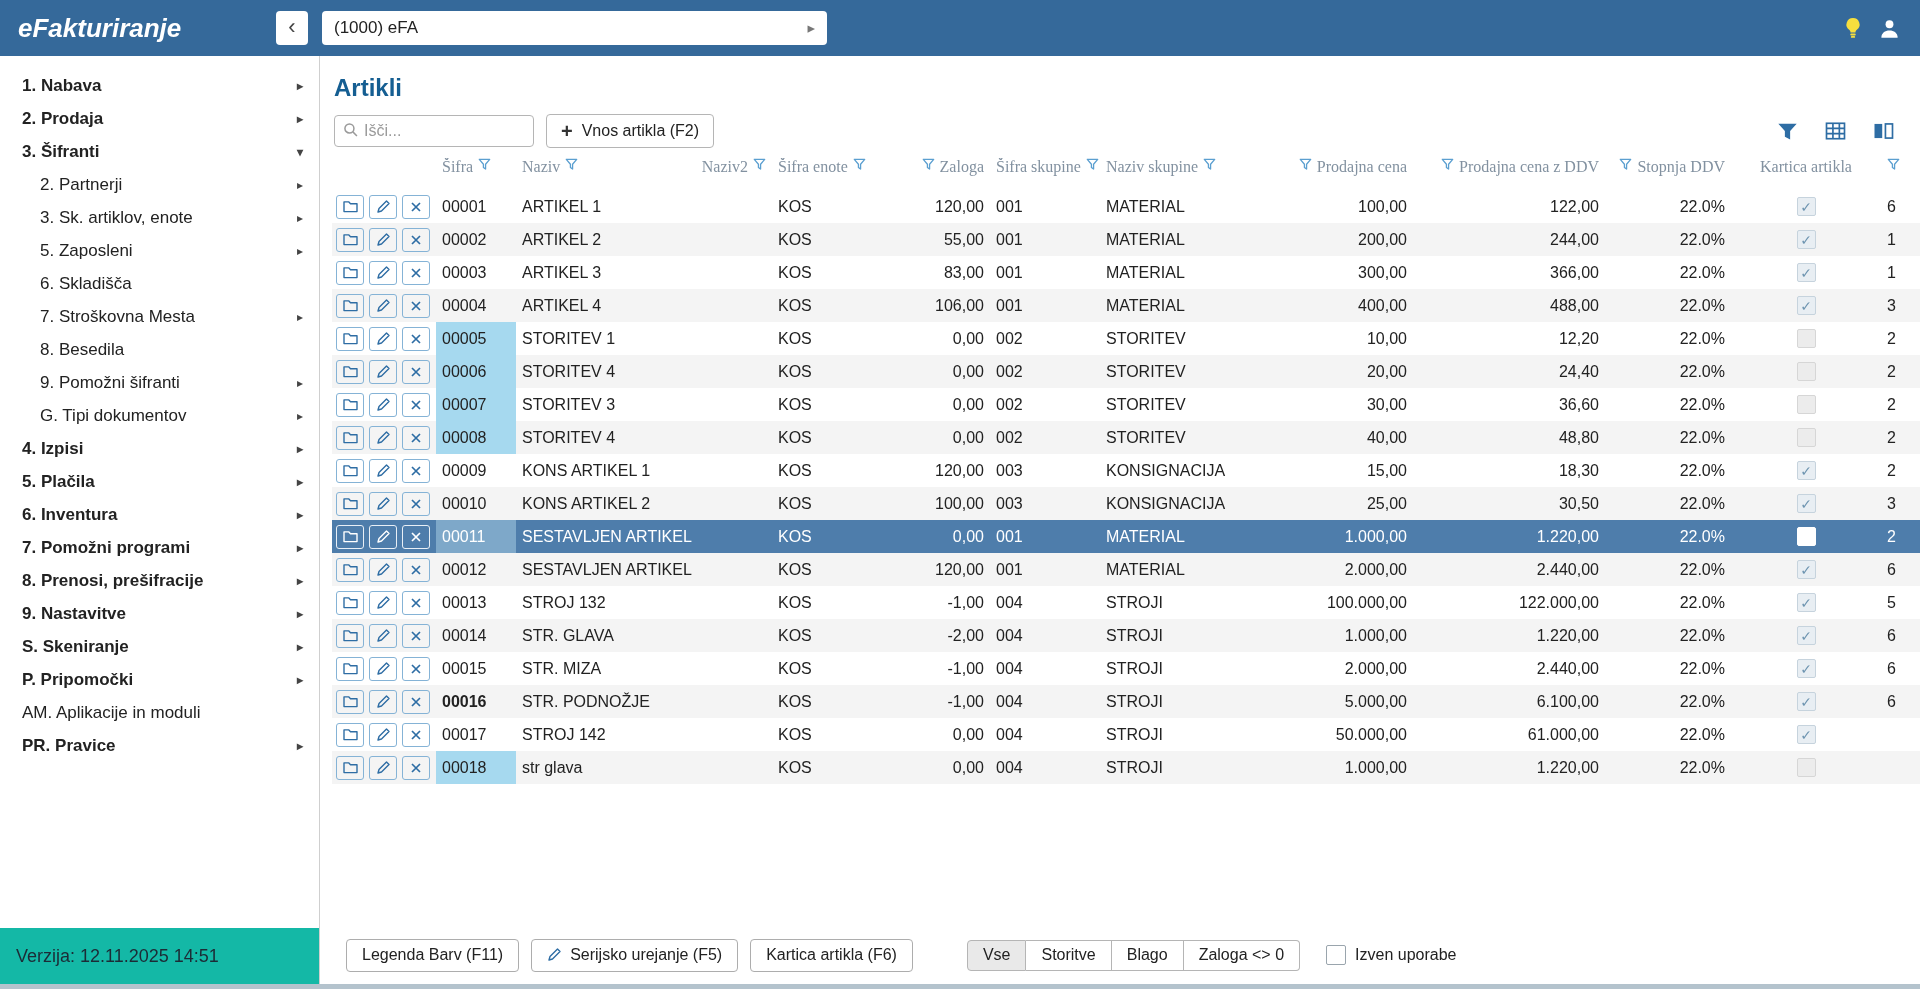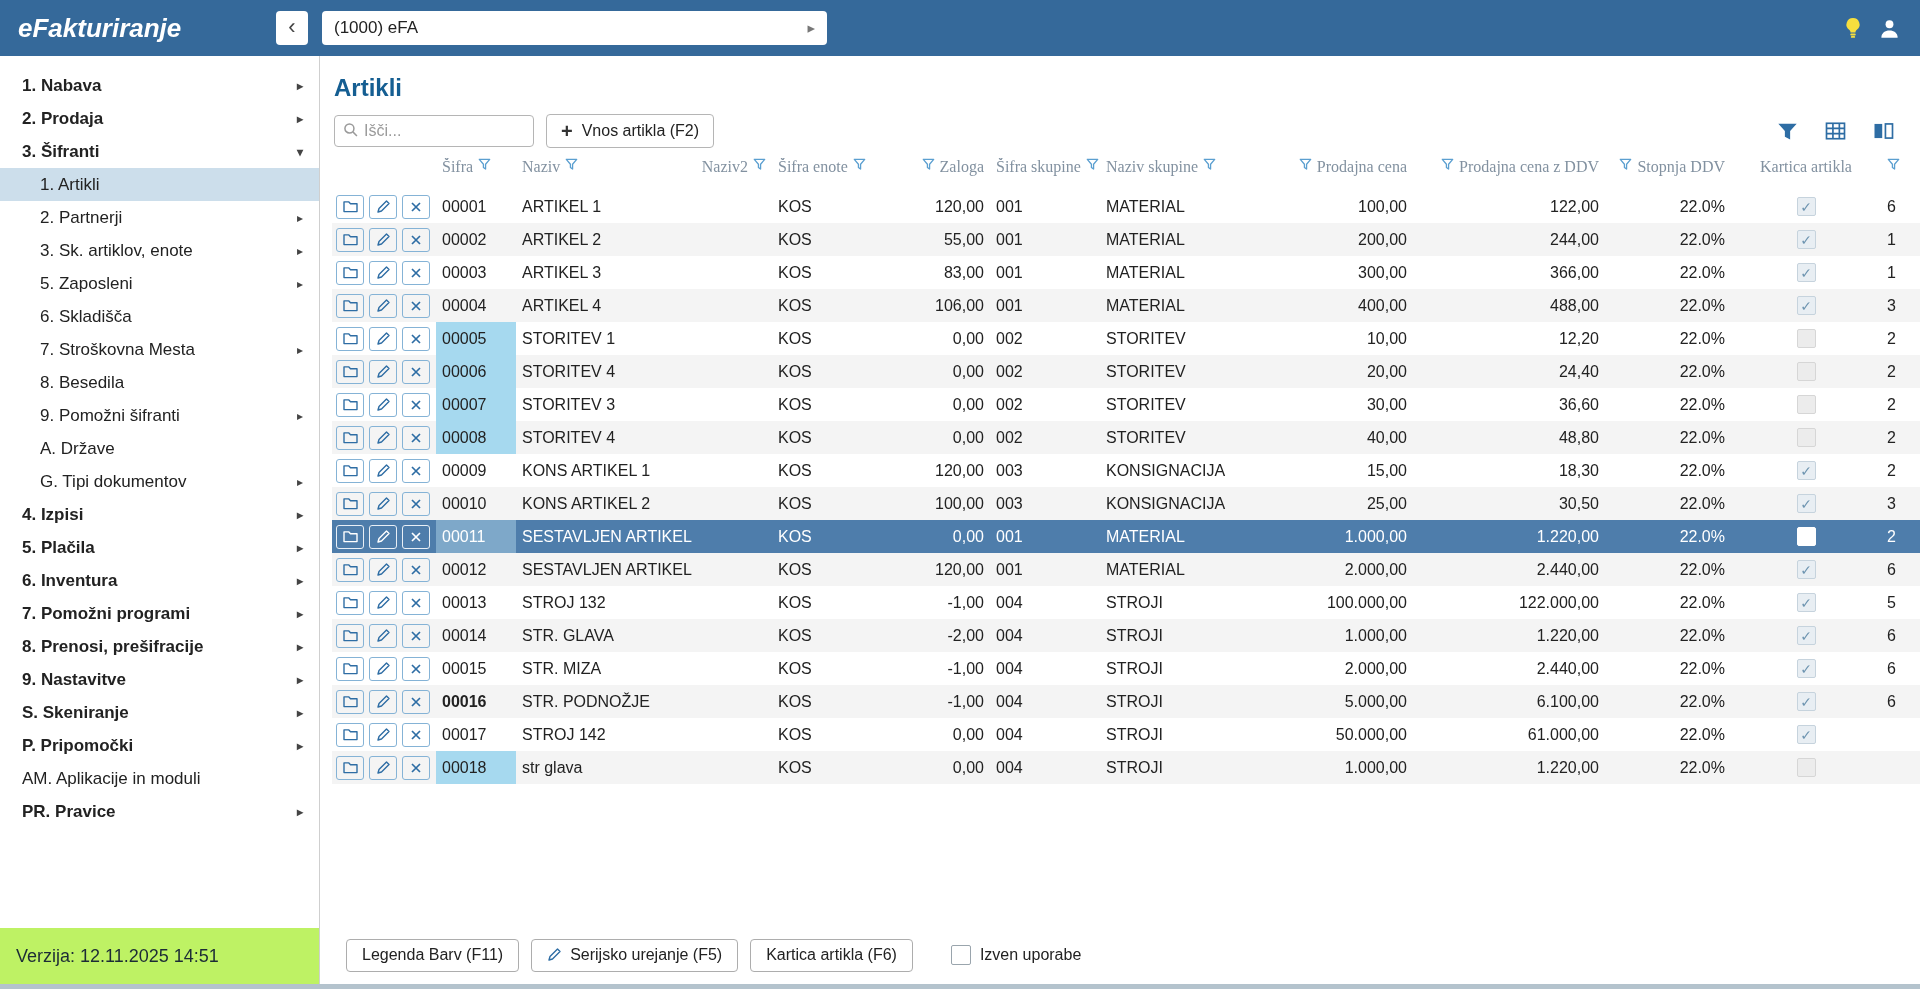--- a/index.html
+++ b/index.html
@@ -21,21 +21,21 @@
   
   .content { flex:1; display:flex; min-height:0; }
   .sidebar { width:320px; flex-shrink:0; background:#fff; border-right:1px solid #cfcfcf; display:flex; flex-direction:column; }
   .side-nav { flex:1; padding-top:13px; overflow:hidden; }
   .side-item { height:33px; display:flex; align-items:center; padding-right:16px; font-size:17px; color:#222; cursor:pointer; }
   .side-item.lvl0 { padding-left:22px; }
   .side-item.lvl1 { padding-left:40px; }
   .side-item.bold { font-weight:bold; }
   .side-item.selected { background:#ccdeeb; }
   .side-arrow { margin-left:auto; font-size:12px; color:#444; }
-  .version { height:56px; background:#bef264; display:flex; align-items:center; padding-left:16px; font-size:18px; color:#1c2b36; flex-shrink:0; }
+  .version { height:56px; background:#14b8a6; display:flex; align-items:center; padding-left:16px; font-size:18px; color:#1c2b36; flex-shrink:0; }
 
   
   .main { flex:1; display:flex; flex-direction:column; min-width:0; background:#fff; }
   .page-title { margin:18px 0 8px 14px; font-size:24px; font-weight:bold; color:#155e92; }
   .controls { display:flex; align-items:center; gap:12px; padding:4px 20px 10px 14px; }
   .search-box { width:200px; height:32px; border:1px solid #b5b5b5; border-radius:4px; display:flex; align-items:center; padding:0 8px; gap:6px; background:#fff; }
   .search-box input { border:none; outline:none; flex:1; font-size:16px; color:#333; min-width:0; background:transparent; font-family:"Liberation Sans", sans-serif; }
   .search-box input::placeholder { color:#9a9a9a; }
   .add-btn { height:34px; border:1px solid #b5b5b5; background:#fff; border-radius:4px; font-size:16px; color:#222; display:flex; align-items:center; gap:9px; padding:0 14px; cursor:pointer; font-family:"Liberation Sans", sans-serif; }
   .plus { font-size:20px; font-weight:bold; color:#333; line-height:1; }
@@ -121,23 +121,20 @@
             <span class="side-arrow">▸</span>
           </div>
           <div class="side-item lvl0 bold">
             <span>2. Prodaja</span>
             <span class="side-arrow">▸</span>
           </div>
           <div class="side-item lvl0 bold">
             <span>3. Šifranti</span>
             <span class="side-arrow">▾</span>
           </div>
-          <div class="side-item lvl1 selected">
-            <span>1. Artikli</span>
-          </div>
           <div class="side-item lvl1">
             <span>2. Partnerji</span>
             <span class="side-arrow">▸</span>
           </div>
           <div class="side-item lvl1">
             <span>3. Sk. artiklov, enote</span>
             <span class="side-arrow">▸</span>
           </div>
           <div class="side-item lvl1">
             <span>5. Zaposleni</span>
@@ -149,23 +146,20 @@
           <div class="side-item lvl1">
             <span>7. Stroškovna Mesta</span>
             <span class="side-arrow">▸</span>
           </div>
           <div class="side-item lvl1">
             <span>8. Besedila</span>
           </div>
           <div class="side-item lvl1">
             <span>9. Pomožni šifranti</span>
             <span class="side-arrow">▸</span>
-          </div>
-          <div class="side-item lvl1">
-            <span>A. Države</span>
           </div>
           <div class="side-item lvl1">
             <span>G. Tipi dokumentov</span>
             <span class="side-arrow">▸</span>
           </div>
           <div class="side-item lvl0 bold">
             <span>4. Izpisi</span>
             <span class="side-arrow">▸</span>
           </div>
           <div class="side-item lvl0 bold">
@@ -1054,20 +1048,26 @@
             <span style="display: flex; color: rgb(46, 109, 164);">
               <svg width="14" height="14" viewBox="0 0 14 14">
                 <path d="M2 12l1-3.5L10.5 1 13 3.5 5.5 11 2 12z" fill="none" stroke="currentColor" stroke-width="1.4" stroke-linejoin="round"></path>
               </svg>
             </span>
             <span>Serijsko urejanje (F5)</span>
           </button>
           <button class="tb-btn">
             <span>Kartica artikla (F6)</span>
           </button>
+          <div class="segmented">
+            <button class="seg active">Vse</button>
+            <button class="seg">Storitve</button>
+            <button class="seg">Blago</button>
+            <button class="seg">Zaloga &lt;&gt; 0</button>
+          </div>
           <div class="tb-check">
             <span class="cb2"></span>
             <span class="lab">Izven uporabe</span>
           </div>
         </div>
     </main>
   </div>
 
   <div class="bottom-strip"></div>
 </div>

